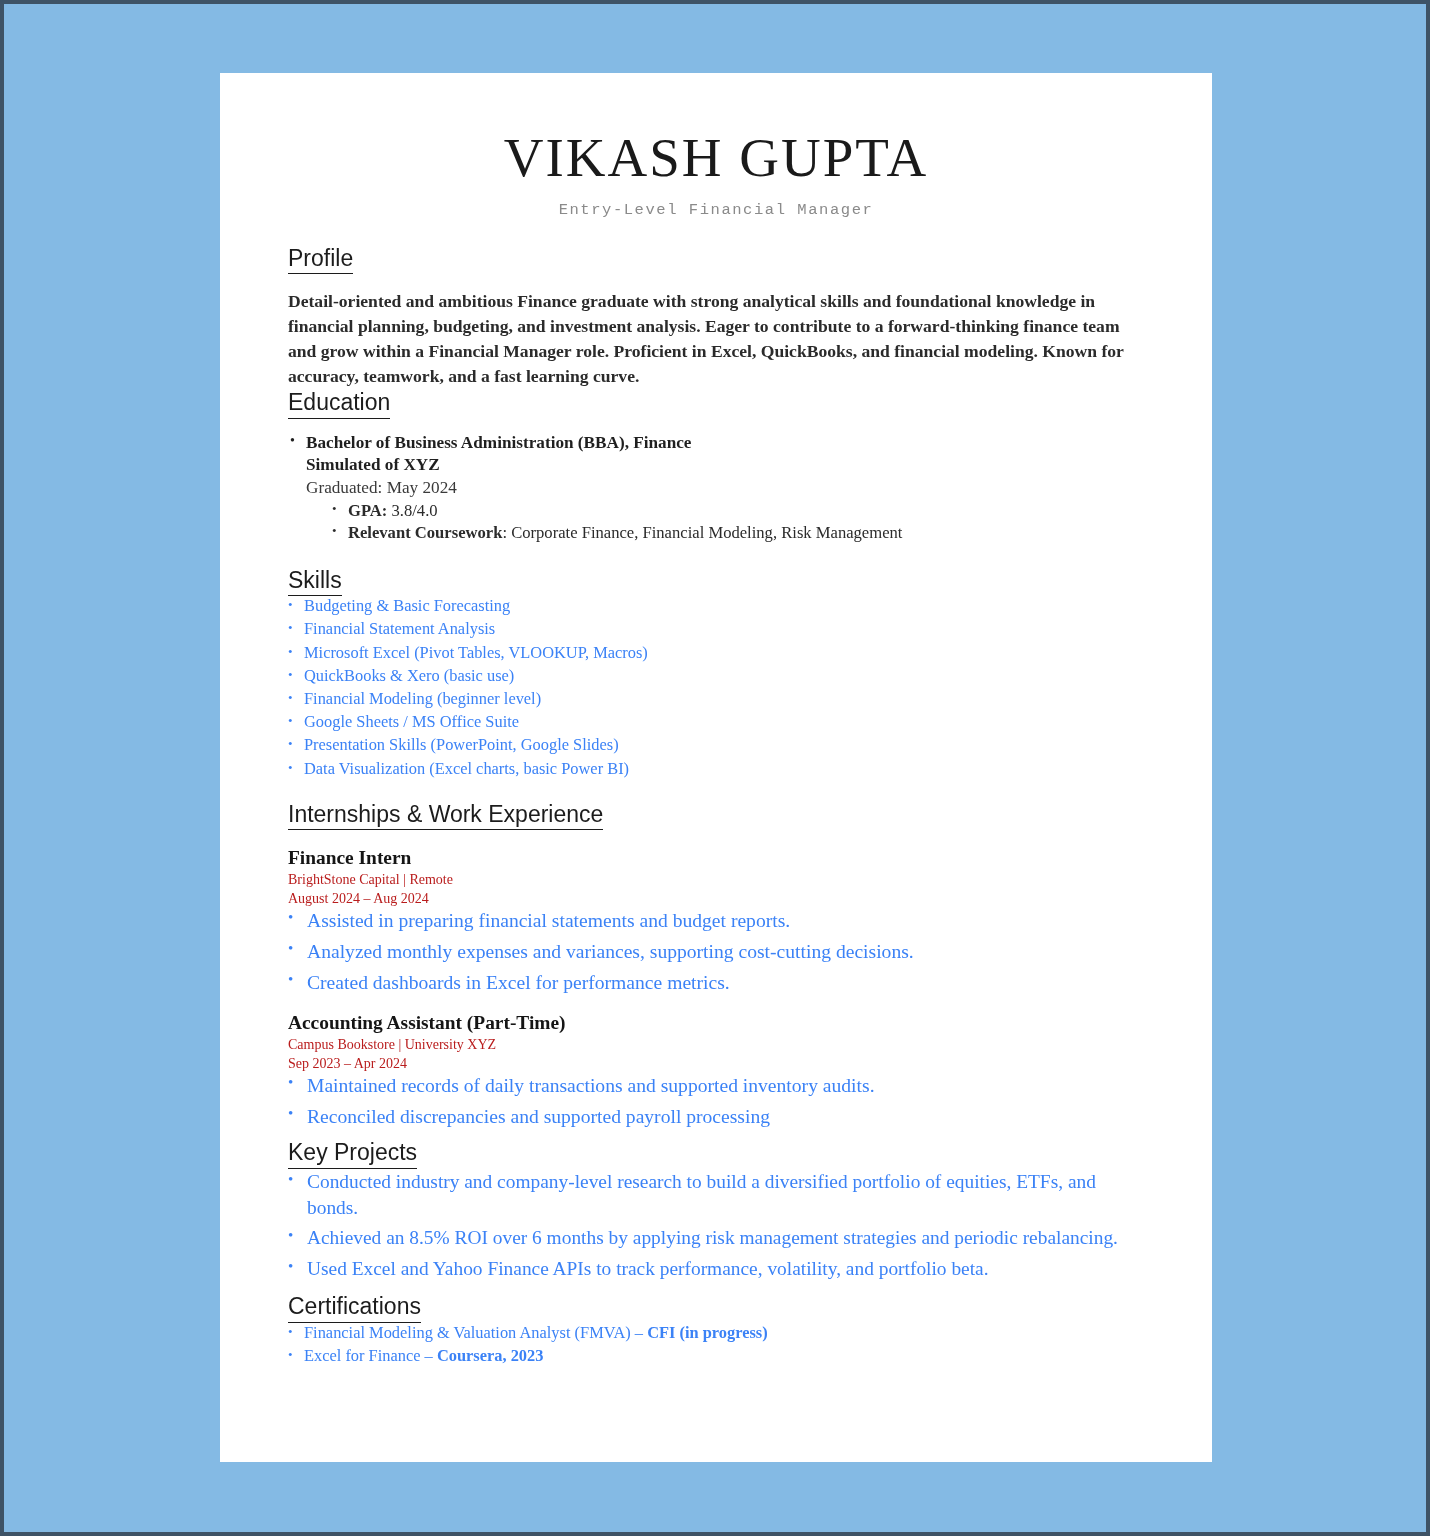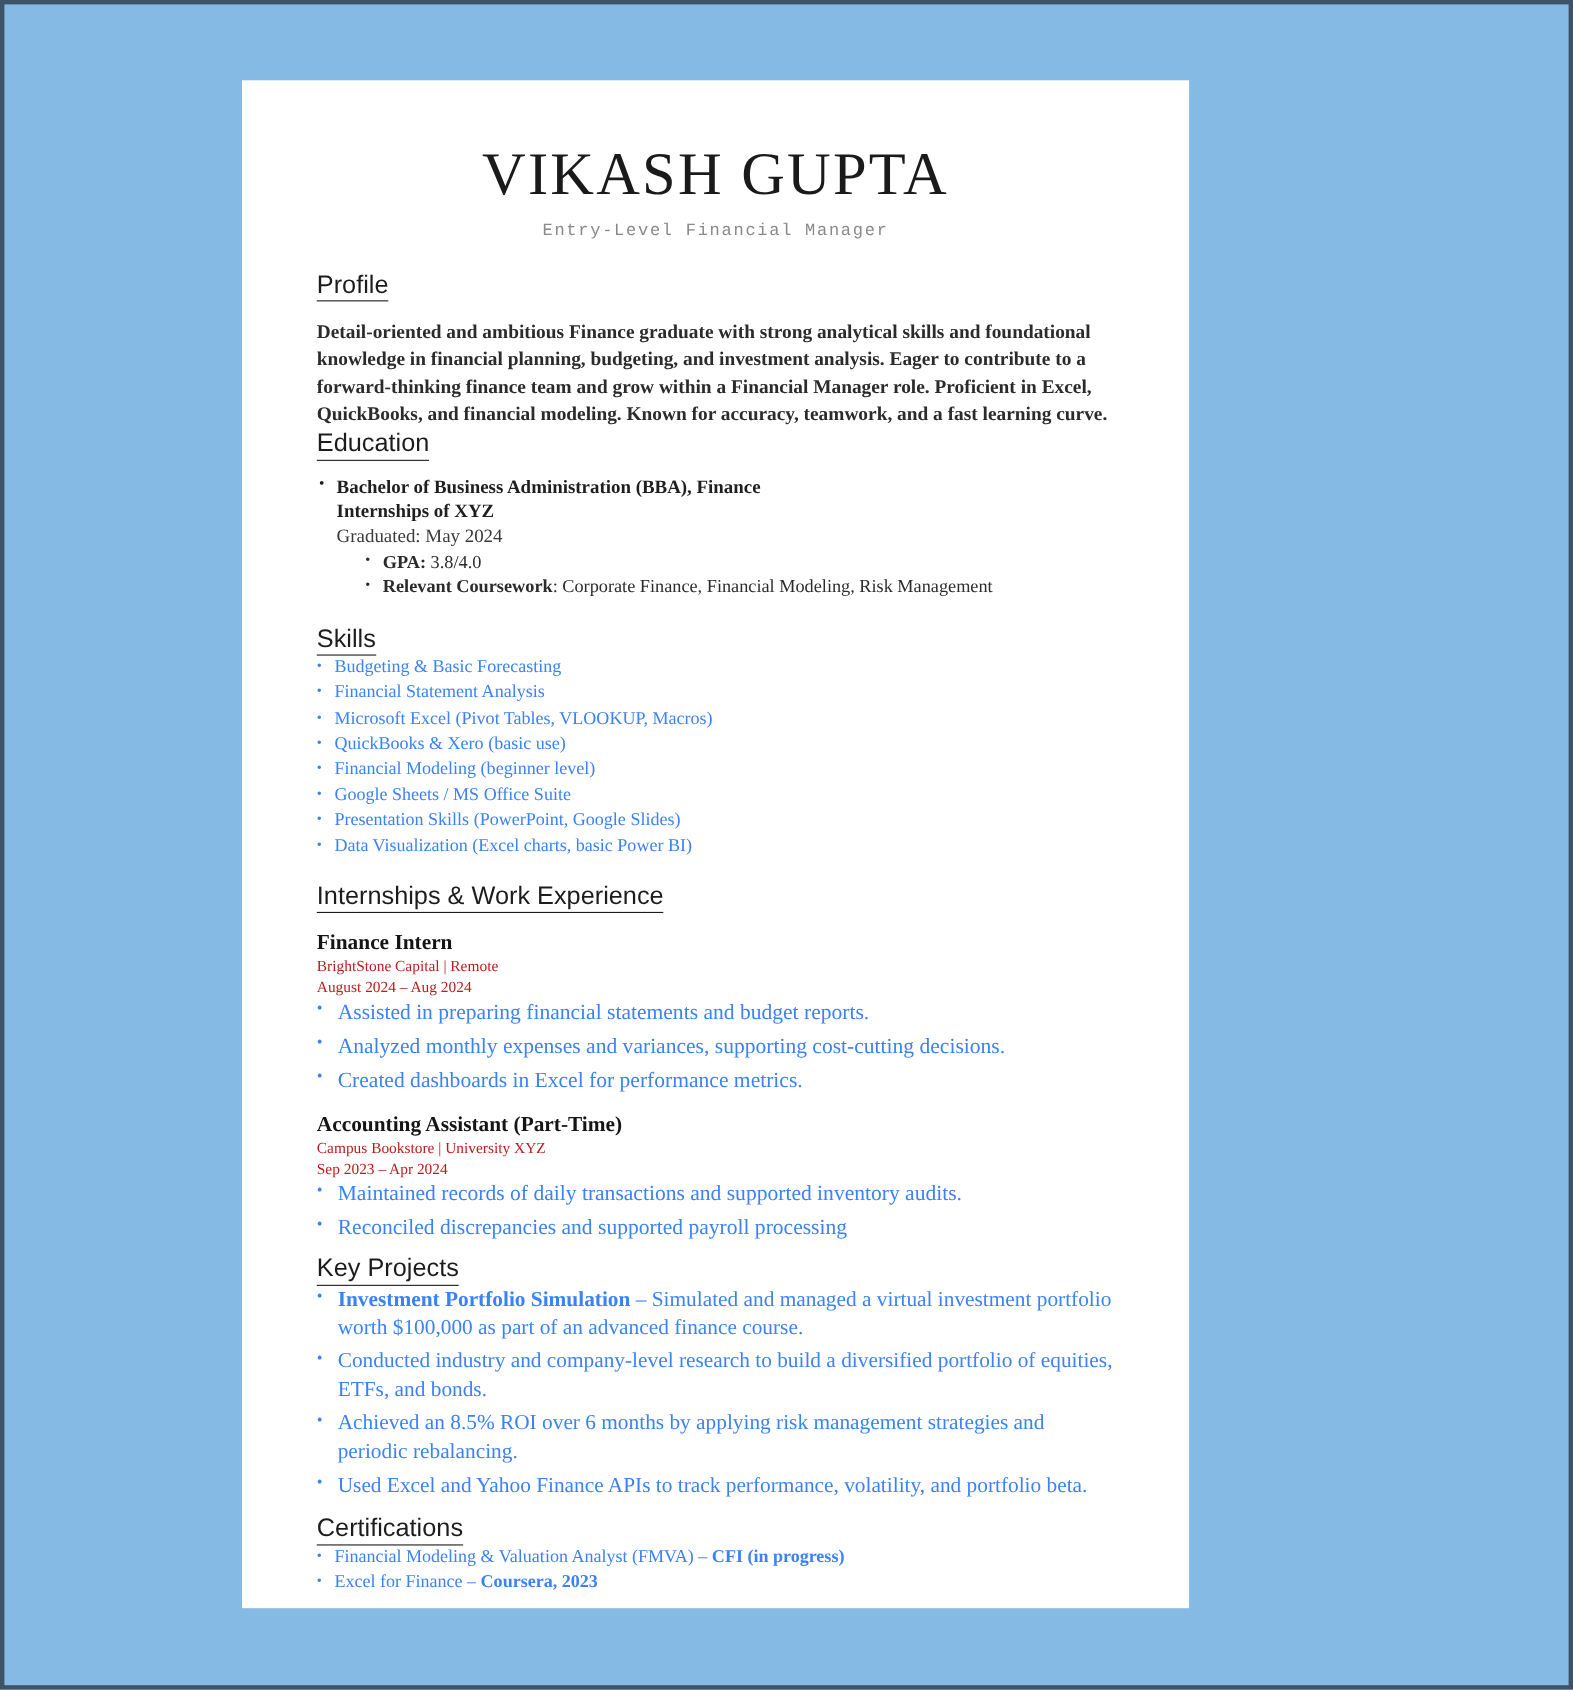--- a/index.html
+++ b/index.html
@@ -13,21 +13,21 @@
     border: 4px solid #3e5366;
     box-sizing: border-box;
     font-family: "Liberation Serif", serif;
     overflow: hidden;
   }
 
   .page {
     position: absolute;
     left: 220px;
     top: 73px;
-    width: 861px;
+    width: 992px;
     height: 1389px;
     background: #ffffff;
     box-sizing: border-box;
     padding: 0;
     overflow: hidden;
   }
 
   .inner {
     padding: 0 68px 0 68px;
   }
@@ -201,21 +201,21 @@
     <div class="sec-h-wrap sp-prof-h">
       <span class="sec-h">Profile</span>
     </div>
     <p class="body-p sp-prof-p">Detail-oriented and ambitious Finance graduate with strong analytical skills and foundational knowledge in financial planning, budgeting, and investment analysis. Eager to contribute to a forward-thinking finance team and grow within a Financial Manager role. Proficient in Excel, QuickBooks, and financial modeling. Known for accuracy, teamwork, and a fast learning curve.</p>
 
     <div class="sec-h-wrap sp-edu-h">
       <span class="sec-h">Education</span>
     </div>
     <div class="edu-top sp-edu-b">
       <b>Bachelor of Business Administration (BBA), Finance</b><br>
-      <b>Internships of XYZ</b><br>
+      <b>Simulated of XYZ</b><br>
       <span class="edu-grad">Graduated: May 2024</span>
       <ul class="edu-sub">
         <li><b>GPA:</b><span> 3.8/4.0</span></li>
         <li><b>Relevant Coursework</b><span>: Corporate Finance, Financial Modeling, Risk Management</span></li>
       </ul>
     </div>
 
     <div class="sec-h-wrap sp-skills-h">
       <span class="sec-h">Skills</span>
     </div>
@@ -252,21 +252,20 @@
     </div>
     <ul class="plain lg-list sp-job2-l">
       <li>Maintained records of daily transactions and supported inventory audits.</li>
       <li>Reconciled discrepancies and supported payroll processing</li>
     </ul>
 
     <div class="sec-h-wrap sp-proj-h">
       <span class="sec-h">Key Projects</span>
     </div>
     <ul class="plain proj-list sp-proj-l">
-      <li><b class="bold">Investment Portfolio Simulation</b><span> – Simulated and managed a virtual investment portfolio worth $100,000 as part of an advanced finance course.</span></li>
       <li>Conducted industry and company-level research to build a diversified portfolio of equities, ETFs, and bonds.</li>
       <li>Achieved an 8.5% ROI over 6 months by applying risk management strategies and periodic rebalancing.</li>
       <li>Used Excel and Yahoo Finance APIs to track performance, volatility, and portfolio beta.</li>
     </ul>
 
     <div class="sec-h-wrap sp-cert-h">
       <span class="sec-h">Certifications</span>
     </div>
     <ul class="plain sm-list sp-cert-l">
       <li><span>Financial Modeling &amp; Valuation Analyst (FMVA) – </span><b class="bold">CFI (in progress)</b></li>

